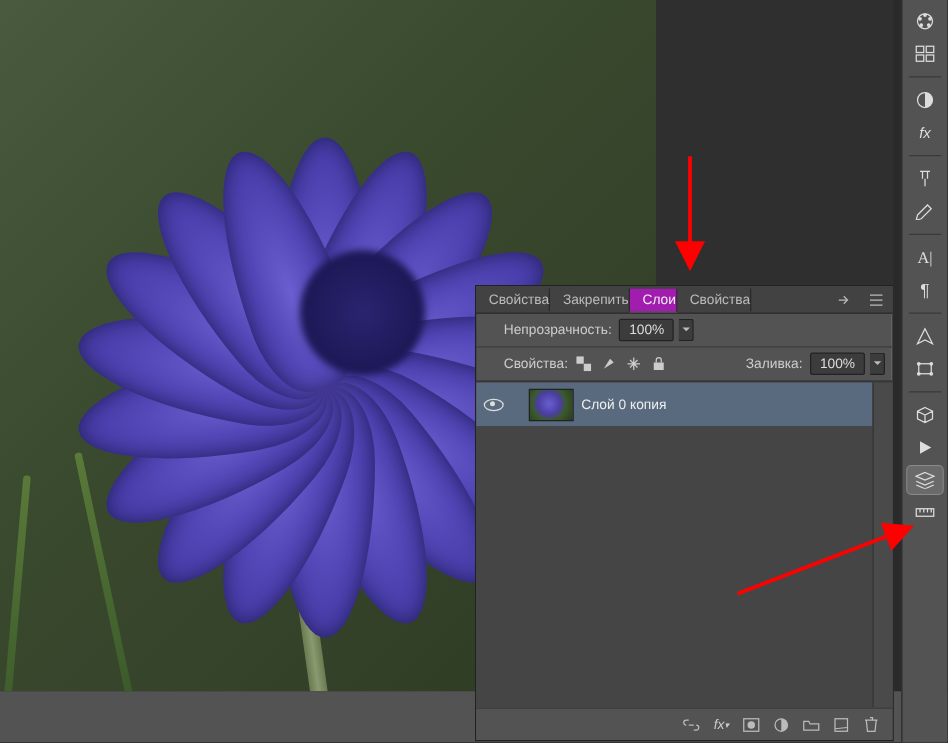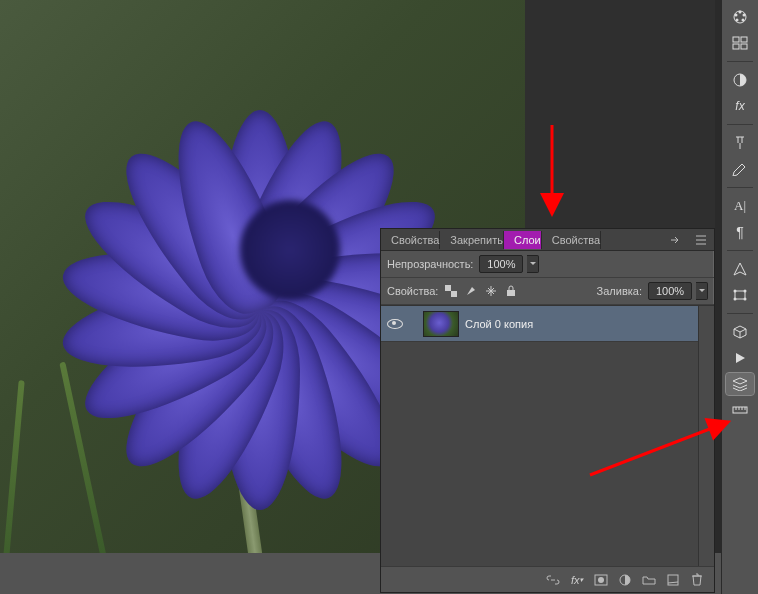--- a/index.html
+++ b/index.html
@@ -98,21 +98,21 @@
   .select:after {
     content:""; position:absolute; right:5px; top:5px;
     border:4px solid transparent; border-top-color:#bbb;
   }
   .search-icon { width:12px;height:12px;border:1.5px solid #ccc;border-radius:50%;position:relative;}
   .search-icon:after{content:"";position:absolute;width:5px;height:1.5px;background:#ccc;left:9px;top:9px;transform:rotate(45deg);}
   .filterrow .filticons { display:flex; gap:7px; margin-left:auto;}
   .ficon { width:14px;height:14px; background:#6a6a6a; border:1px solid #888; }
   .switch { width:12px; height:16px; background:#4a4a4a; border:1px solid #333; border-radius:2px; position:relative; }
   .switch:before{content:"";position:absolute;width:8px;height:6px;background:#888;left:1px;top:1px;border-radius:1px;}
-  .label { color:#ccc; }
+  .label { color:#ccc;margin-left:16px; }
   .numbox { background:#3c3c3c; border:1px solid #222; width:44px;height:18px;display:inline-flex;align-items:center;justify-content:center;border-radius:2px;}
   .arrowbtn { display:inline-block; width:12px; height:18px; background:#3c3c3c; border:1px solid #222; border-left:none;border-radius:0 2px 2px 0;position:relative;}
   .arrowbtn:after{content:"";position:absolute;left:3px;top:6px;border:3px solid transparent;border-top-color:#bbb;}
   .lockicons { display:flex; gap:6px; align-items:center;}
   .mini { width:14px; height:14px; display:flex;align-items:center;justify-content:center; color:#ddd;}
   .layers-list { flex:1; background:#454545; border-top:1px solid #333;}
   .layer {
     display:flex; align-items:center;
     height:36px;
     border-bottom:1px solid #3a3a3a;

